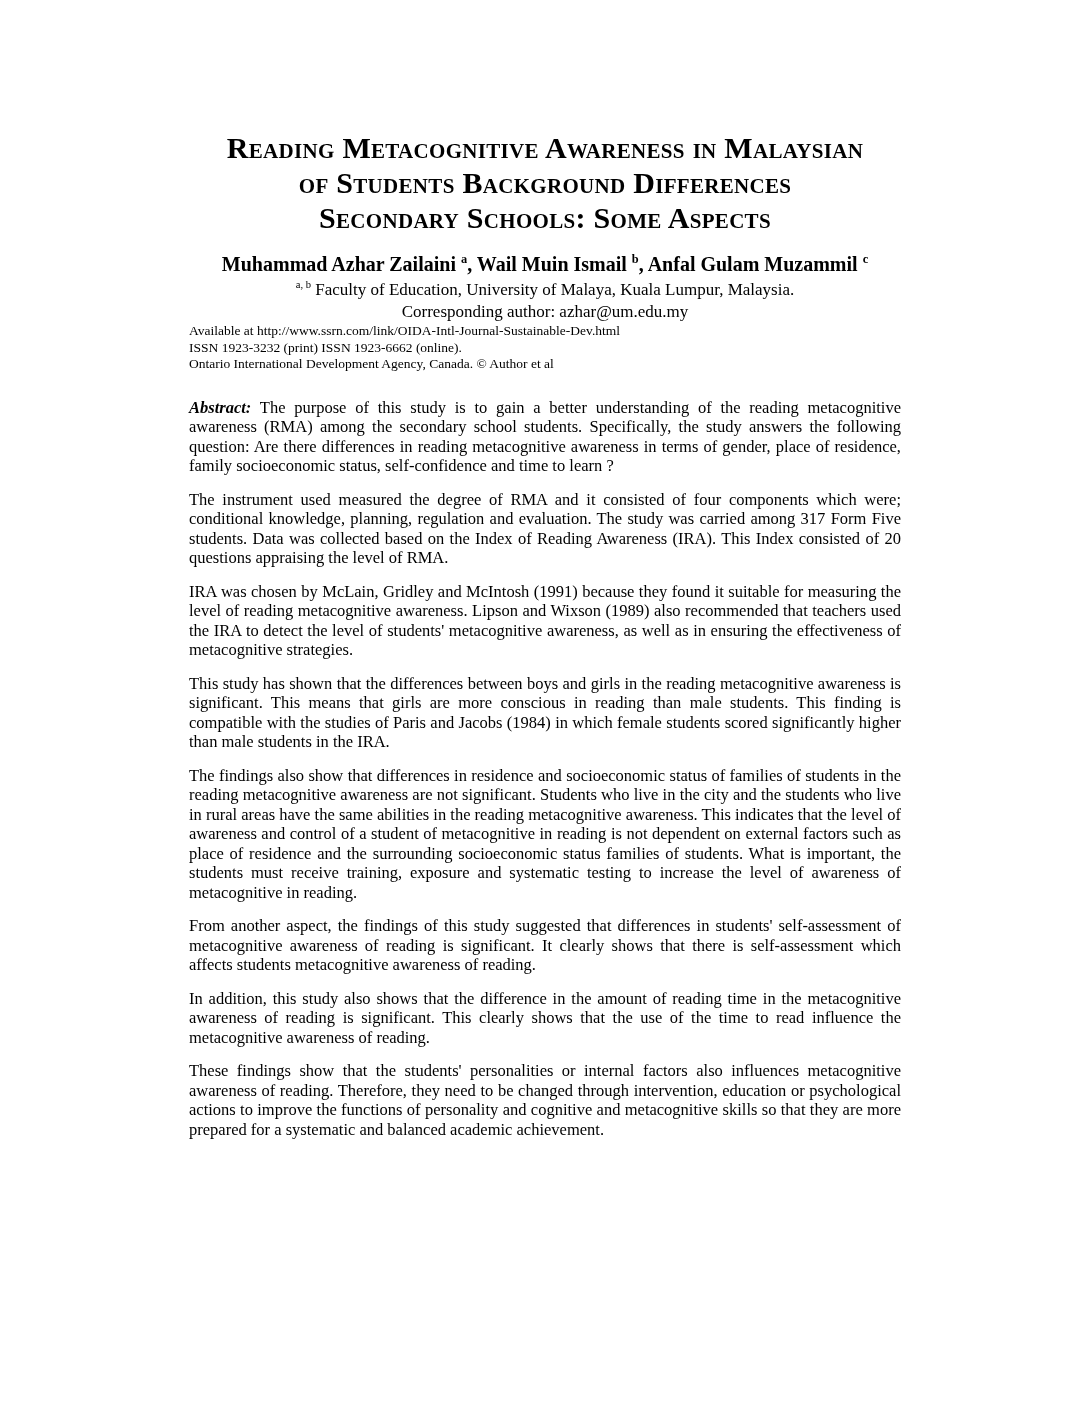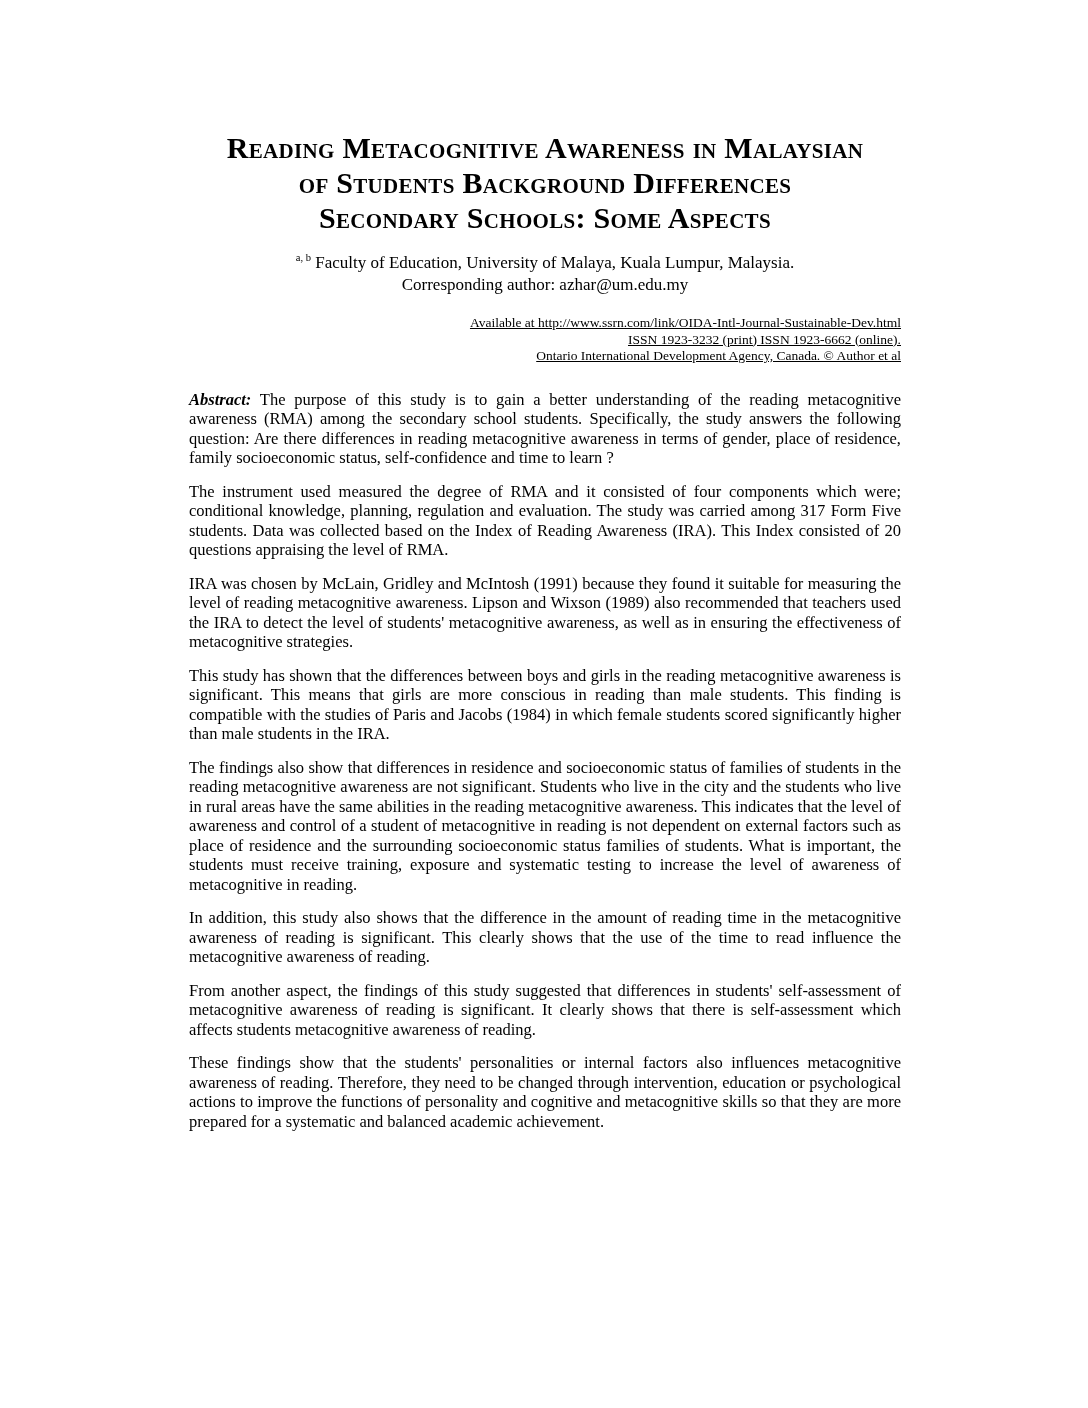--- a/index.html
+++ b/index.html
@@ -42,25 +42,23 @@
     font-size: 17px;
     line-height: 22px;
     margin-top: 3px;
   }
   .corresponding-line {
     text-align: center;
     font-size: 17px;
     line-height: 22px;
   }
   .pub-block {
-    text-align: right;
+    text-align: left;
     font-size: 13.5px;
     line-height: 16.5px;
-    margin-top: 19px;
-    text-decoration: underline;
   }
   .abstract-body {
     margin-top: 25px;
     font-size: 16.5px;
     line-height: 19.5px;
     text-align: justify;
   }
   .para {
     margin: 0 0 14px 0;
   }
@@ -74,20 +72,21 @@
 
 <div class="page">
   <div class="content">
 
     <div class="doc-title">
       <div>Reading Metacognitive Awareness in  Malaysian</div>
       <div>of Students Background Differences</div>
       <div>Secondary Schools: Some Aspects</div>
     </div>
 
+    <div class="authors-line"><span>Muhammad Azhar Zailaini <sup>a</sup></span>, <span>Wail Muin Ismail <sup>b</sup></span>, <span>Anfal Gulam Muzammil <sup>c</sup></span></div>
 
     <div class="affil-line"><sup>a, b</sup><span> Faculty of Education, University of Malaya, Kuala Lumpur, Malaysia.</span></div>
 
     <div class="corresponding-line">Corresponding author: azhar@um.edu.my</div>
 
     <div class="pub-block">
       <div>Available at http://www.ssrn.com/link/OIDA-Intl-Journal-Sustainable-Dev.html</div>
       <div>ISSN 1923-3232 (print) ISSN 1923-6662 (online).</div>
       <div>Ontario International Development Agency, Canada. © Author et al</div>
     </div>
@@ -96,22 +95,22 @@
   <p class="para"><span class="para-label">Abstract:</span><span class="para-text"> The purpose of this study is to gain a better understanding of the reading metacognitive awareness (RMA) among the secondary school students.  Specifically, the study answers the following question: Are there differences in reading metacognitive awareness in terms of gender, place of residence, family socioeconomic status, self-confidence and time to learn ?</span></p>
 
   <p class="para"><span class="para-text">The instrument used measured the degree of RMA and it consisted of four components which were; conditional knowledge, planning, regulation and evaluation.  The study was carried among 317 Form Five students. Data was collected based on the Index of Reading Awareness (IRA). This Index consisted of 20 questions appraising the level of RMA.</span></p>
 
   <p class="para"><span class="para-text">IRA was chosen by McLain, Gridley and McIntosh (1991) because they found it suitable for measuring the level of reading metacognitive awareness. Lipson and Wixson (1989) also recommended that teachers used the IRA to detect the level of students' metacognitive awareness, as well as in ensuring the effectiveness of metacognitive strategies.</span></p>
 
   <p class="para"><span class="para-text">This study has shown that the differences between boys and girls in the reading metacognitive awareness is significant. This means that girls are more conscious in reading  than male students. This finding is compatible with the studies of Paris and Jacobs (1984) in which female students scored significantly higher than male students in the IRA.</span></p>
 
   <p class="para"><span class="para-text">The findings also show that differences in residence and socioeconomic status of families of students in the reading metacognitive awareness are not significant. Students who live in the city and the students who live in rural areas have the same abilities in the reading metacognitive awareness. This indicates that the level of awareness and control of a student of metacognitive in reading is not dependent on external factors such as place of residence and the surrounding socioeconomic status families of students. What is important, the students must receive training, exposure and systematic testing to increase the level of awareness of metacognitive in reading.</span></p>
 
+  <p class="para"><span class="para-text">From another aspect, the findings of this study suggested that differences in students' self-assessment of metacognitive awareness of reading is significant. It clearly shows that there is self-assessment which affects students metacognitive awareness of reading.</span></p>
+
   <p class="para"><span class="para-text">In addition, this study also shows that the difference in the amount of reading time in the metacognitive awareness of reading is significant. This clearly shows that the use of the time to read influence the metacognitive awareness of reading.</span></p>
-
-  <p class="para"><span class="para-text">From another aspect, the findings of this study suggested that differences in students' self-assessment of metacognitive awareness of reading is significant. It clearly shows that there is self-assessment which affects students metacognitive awareness of reading.</span></p>
 
   <p class="para"><span class="para-text">These findings show that the students' personalities or internal factors  also influences metacognitive awareness of reading. Therefore, they need to be changed through intervention, education or psychological actions to improve the functions of personality and cognitive and metacognitive skills so that they are more prepared for a systematic and balanced academic achievement.</span></p>
 
 </div>
 
   </div>
 </div>
 
 </body></html>

